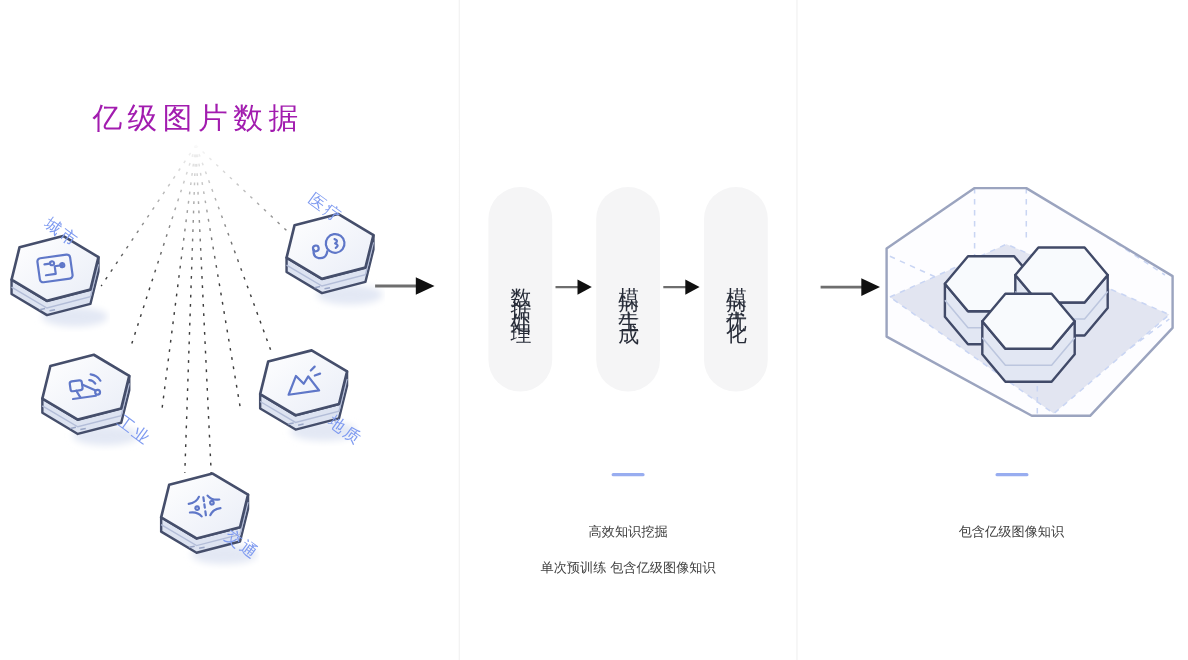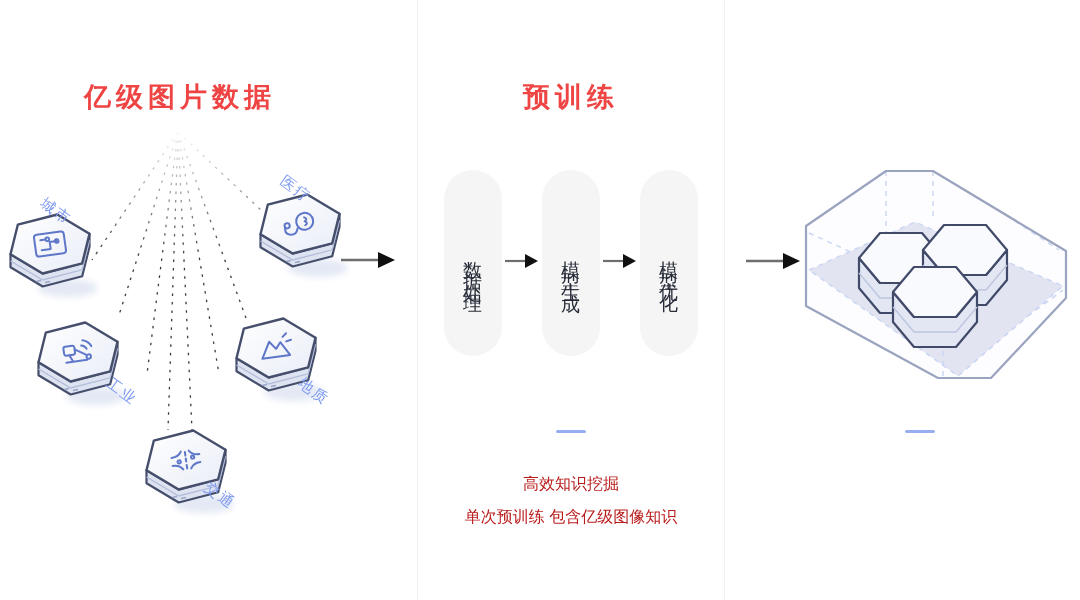--- a/index.html
+++ b/index.html
@@ -7,22 +7,22 @@
     width:1080px;height:600px;overflow:hidden;background:#ffffff;
     font-family:"Liberation Sans","DejaVu Sans",sans-serif;
     position:relative;
   }
   .stage{position:absolute;inset:0;display:flex;}
   .panel{position:relative;height:600px;}
   .panel-left{width:417px;}
   .panel-mid{width:306px;border-left:1px solid #f0f0f0;border-right:1px solid #f0f0f0;box-sizing:content-box;}
   .panel-right{flex:1;}
   .panel-title{
-    position:absolute;top:79px;left:0;right:0;text-align:center;
-    font-size:27px;font-weight:700;color:#ef4444;letter-spacing:5px;z-index:5;
+    position:absolute;top:89px;left:0;right:0;text-align:center;
+    font-size:27px;font-weight:400;color:#a21caf;letter-spacing:5px;z-index:5;
   }
   .panel-left .panel-title{width:360px;left:0;right:auto;}
   .panel-right .panel-title{left:34px;}
   
   .rays{position:absolute;left:0;top:0;z-index:1;}
   .fade-top{
     position:absolute;left:0;top:118px;width:417px;height:140px;z-index:2;
     background:linear-gradient(to bottom,#ffffff 8%,rgba(255,255,255,0));
     pointer-events:none;
   }
@@ -50,21 +50,21 @@
     padding-top:10px;
   }
   .step-arrow{position:absolute;top:252px;}
   
   .divider{
     position:absolute;top:430px;left:0;right:0;display:flex;justify-content:center;
   }
   .divider i{display:block;width:30px;height:3px;border-radius:2px;background:#98adf0;}
   .panel-right .divider{left:34px;}
   .notes{position:absolute;top:467px;left:0;right:0;text-align:center;}
-  .notes div{font-size:16px;color:#b91c1c;line-height:33px;white-space:nowrap;}
+  .notes div{font-size:12px;color:#404040;line-height:33px;white-space:nowrap;}
   .panel-right .notes{left:34px;}
   
   .cv-illu{position:absolute;left:68px;top:158px;z-index:1;}
 </style>
 </head>
 <body>
 
 <svg width="0" height="0" style="position:absolute" aria-hidden="true">
   <defs>
     <linearGradient id="hxgrad" x1="0" y1="0" x2="1" y2="1">
@@ -182,21 +182,20 @@
       <span class="hex-label" style="left:70px;top:54px">交通</span>
     </div>
 
     <svg class="flow-arrow" style="left:338px;top:249px" width="60" height="22">
       <line x1="3" y1="11" x2="42" y2="11" stroke="#6e6e6e" stroke-width="2.6"></line>
       <path d="M40,3 L57,11 L40,19 Z" fill="#101010"></path>
     </svg>
   </div>
 
   <div class="panel panel-mid">
-    <div class="panel-title">预训练</div>
 
     <div class="pill" style="left:26px">
       <span>数据处理</span>
     </div>
     <svg class="step-arrow" style="left:86px" width="36" height="18">
       <line x1="1" y1="9" x2="22" y2="9" stroke="#6e6e6e" stroke-width="2.2"></line>
       <path d="M21,2 L34,9 L21,16 Z" fill="#101010"></path>
     </svg>
     <div class="pill" style="left:124px">
       <span>模型生成</span>
@@ -257,14 +256,17 @@
           <path d="M100,134 L121,159 L163,159 L184,134 L184,164 L163,189 L121,189 L100,164 Z" fill="#e2e7f3"></path>
           <polyline points="100,149 121,174 163,174 184,149" fill="none" stroke="#bcc6de" stroke-width="1.4"></polyline>
           <path d="M100,134 L121,109 L163,109 L184,134 L163,159 L121,159 Z" fill="#f8fafd"></path>
         </g>
       </g>
     </svg>
 
     <div class="divider">
         <i></i>
       </div>
+    <div class="notes">
+      <div>包含亿级图像知识</div>
+    </div>
   </div>
 </div>
 
 </body></html>

